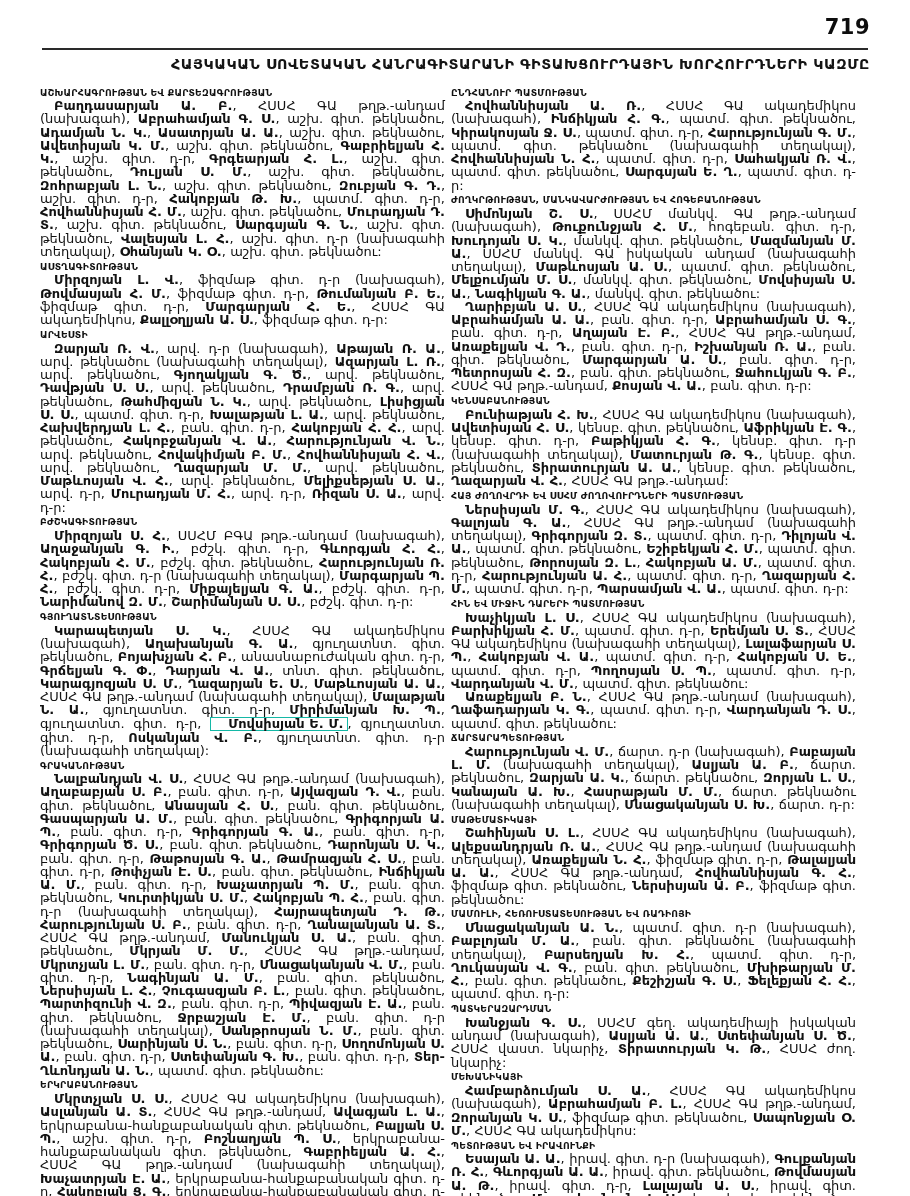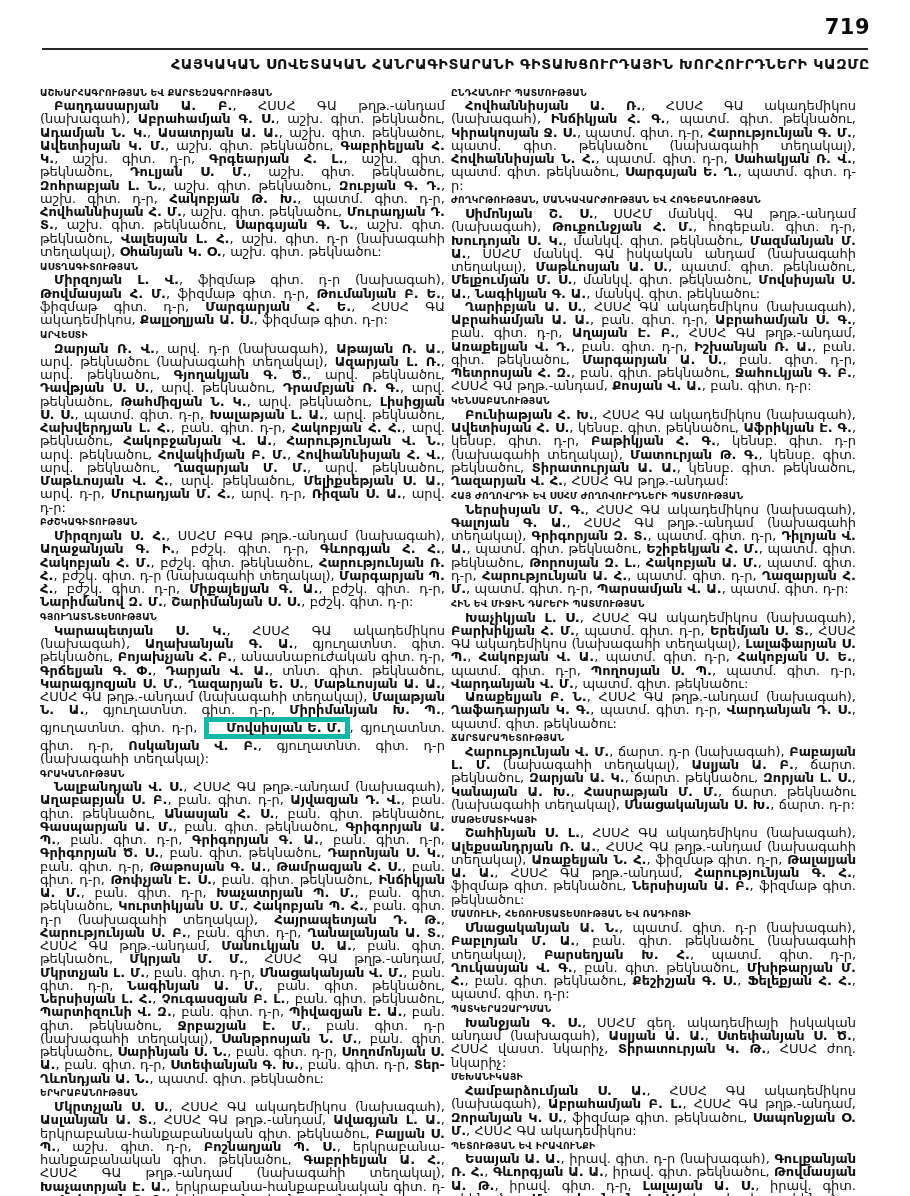--- a/index.html
+++ b/index.html
@@ -89,21 +89,21 @@
     text-justify: inter-word;
     text-indent: 14px;
     color: #121212;
     word-spacing: 0.2px;
     hyphens: manual;
   }
   .sec-body b {
     font-weight: bold;
   }
   .boxed {
-    border: 5px solid #14b8a6;
+    border: 1px solid #14b8a6;
     padding: 0px 3px 1px 3px;
     display: inline-block;
     line-height: 11px;
     font-weight: bold;
     background: #ffffff;
   }
 </style>
 </head>
 <body>
 
@@ -174,21 +174,21 @@
         </div>
         <div class="section">
           <div class="sec-body"><b>Առաքելյան Բ. Ն.</b>, ՀՍՍՀ ԳԱ թղթ.-անդամ (նախագահ), <b>Ղաֆադարյան Կ. Գ.</b>, պատմ. գիտ. դ-ր, <b>Վարդանյան Դ. Ս.</b>, պատմ. գիտ. թեկնածու:</div>
         </div>
         <div class="section">
           <div class="sec-head">ՃԱՐՏԱՐԱՊԵՏՈՒԹՅԱՆ</div>
           <div class="sec-body"><b>Հարությունյան Վ. Մ.</b>, ճարտ. դ-ր (նախագահ), <b>Բաբայան Լ. Մ.</b> (նախագահի տեղակալ), <b>Ասլյան Ա. Բ.</b>, ճարտ. թեկնածու, <b>Զարյան Ա. Կ.</b>, ճարտ. թեկնածու, <b>Զորյան Լ. Ս.</b>, <b>Կանայան Ա. Խ.</b>, <b>Հասրաթյան Մ. Մ.</b>, ճարտ. թեկնածու (նախագահի տեղակալ), <b>Մնացականյան Ս. Խ.</b>, ճարտ. դ-ր:</div>
         </div>
         <div class="section">
           <div class="sec-head">ՄԱԹԵՄԱՏԻԿԱՅԻ</div>
-          <div class="sec-body"><b>Շահինյան Ս. Լ.</b>, ՀՍՍՀ ԳԱ ակադեմիկոս (նախագահ), <b>Ալեքսանդրյան Ռ. Ա.</b>, ՀՍՍՀ ԳԱ թղթ.-անդամ (նախագահի տեղակալ), <b>Առաքելյան Ն. Հ.</b>, ֆիզմաթ գիտ. դ-ր, <b>Թալալյան Ա. Ա.</b>, ՀՍՍՀ ԳԱ թղթ.-անդամ, <b>Հարությունյան Գ. Հ.</b>, ֆիզմաթ գիտ. թեկնածու, <b>Ներսիսյան Ա. Բ.</b>, ֆիզմաթ գիտ. թեկնածու:</div>
+          <div class="sec-body"><b>Շահինյան Ս. Լ.</b>, ՀՍՍՀ ԳԱ ակադեմիկոս (նախագահ), <b>Ալեքսանդրյան Ռ. Ա.</b>, ՀՍՍՀ ԳԱ թղթ.-անդամ (նախագահի տեղակալ), <b>Առաքելյան Ն. Հ.</b>, ֆիզմաթ գիտ. դ-ր, <b>Թալալյան Ա. Ա.</b>, ՀՍՍՀ ԳԱ թղթ.-անդամ, <b>Հովհաննիսյան Գ. Հ.</b>, ֆիզմաթ գիտ. թեկնածու, <b>Ներսիսյան Ա. Բ.</b>, ֆիզմաթ գիտ. թեկնածու:</div>
         </div>
         <div class="section">
           <div class="sec-head">ՄԱՄՈՒԼԻ, ՀԵՌՈՒՍՏԱՏԵՍՈՒԹՅԱՆ ԵՎ ՌԱԴԻՈՅԻ</div>
           <div class="sec-body"><b>Մնացականյան Ա. Ն.</b>, պատմ. գիտ. դ-ր (նախագահ), <b>Բաբլոյան Մ. Ա.</b>, բան. գիտ. թեկնածու (նախագահի տեղակալ), <b>Բարսեղյան Խ. Հ.</b>, պատմ. գիտ. դ-ր, <b>Ղուկասյան Վ. Գ.</b>, բան. գիտ. թեկնածու, <b>Մխիթարյան Մ. Հ.</b>, բան. գիտ. թեկնածու, <b>Քեշիշյան Գ. Ս.</b>, <b>Ֆելեքյան Հ. Հ.</b>, պատմ. գիտ. դ-ր:</div>
         </div>
         <div class="section">
           <div class="sec-head">ՊԱՏԿԵՐԱԶԱՐԴՄԱՆ</div>
           <div class="sec-body"><b>Խանջյան Գ. Ս.</b>, ՍՍՀՄ գեղ. ակադեմիայի իսկական անդամ (նախագահ), <b>Ասլյան Ա. Ա.</b>, <b>Ստեփանյան Ս. Ծ.</b>, ՀՍՍՀ վաստ. նկարիչ, <b>Տիրատուրյան Կ. Թ.</b>, ՀՍՍՀ ժող. նկարիչ:</div>
         </div>
         <div class="section">

